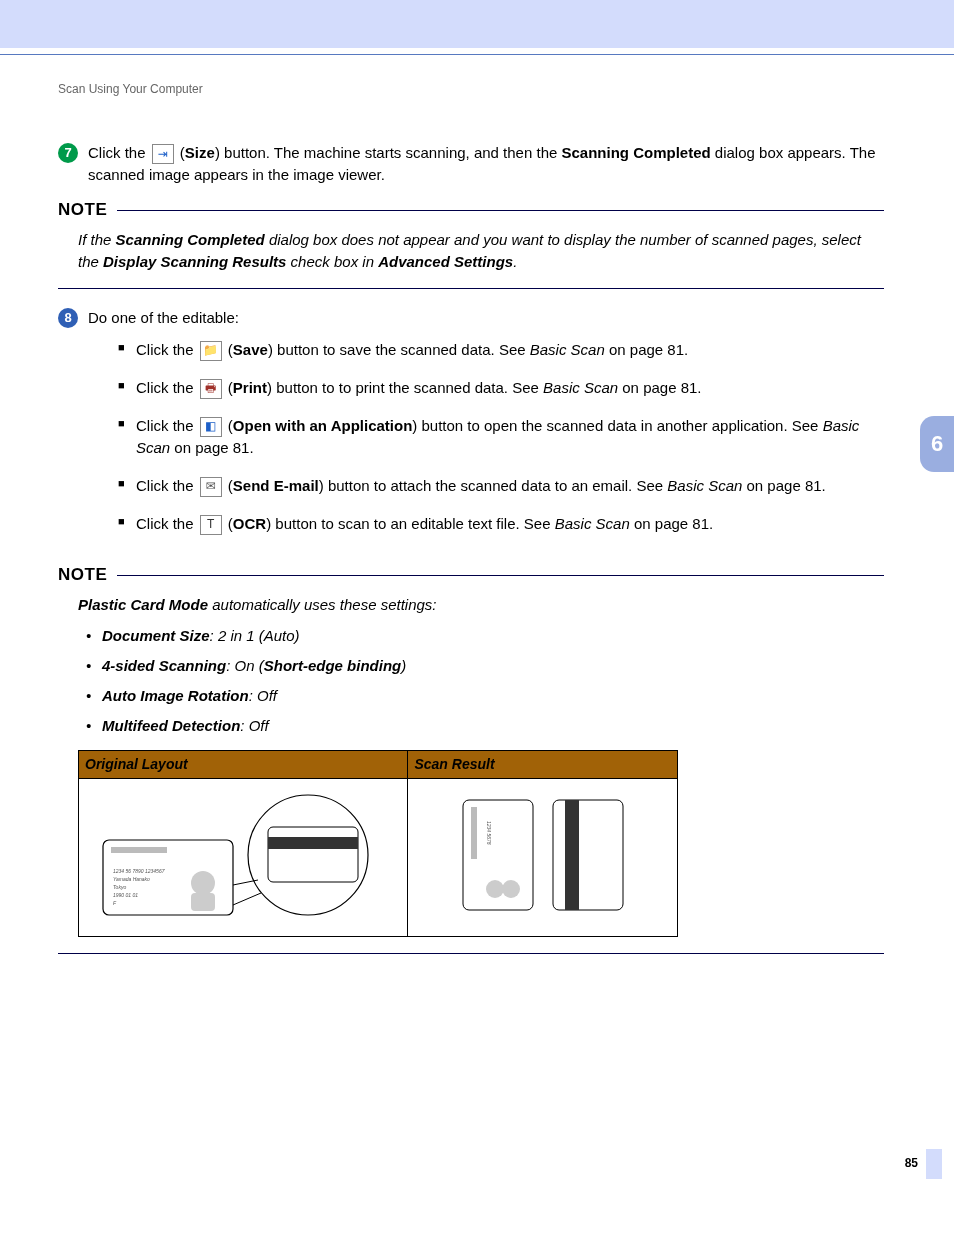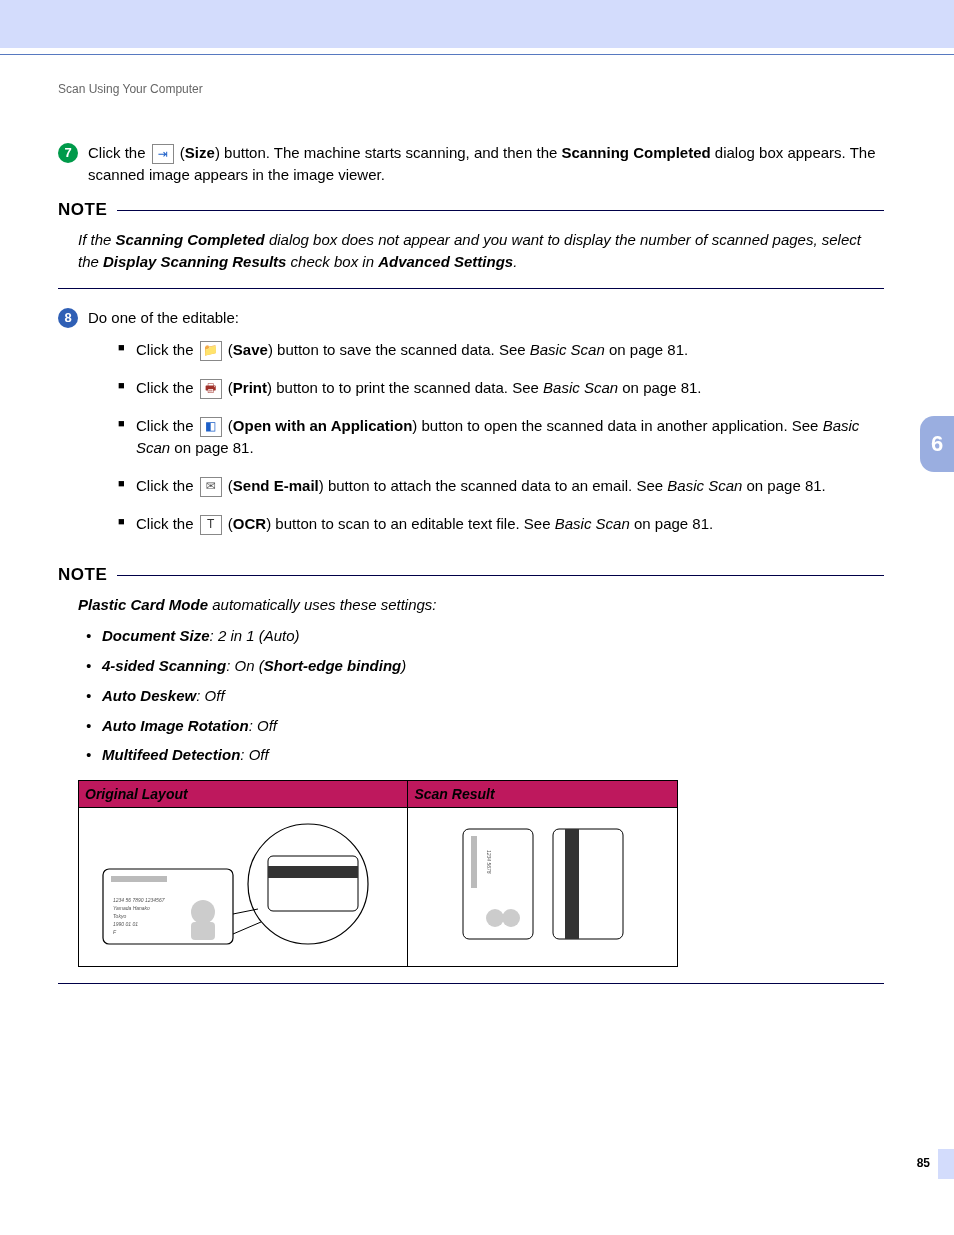--- a/index.html
+++ b/index.html
@@ -126,21 +126,21 @@
     top: 0;
   }
   .italic { font-style: italic; }
   
   .layout-table {
     border-collapse: collapse;
     width: 600px;
     margin-top: 14px;
   }
   .layout-table th {
-    background: #be185d;
+    background: #a16207;
     border: 1px solid #000;
     text-align: left;
     font-weight: bold;
     font-size: 14px;
     padding: 3px 6px;
   }
   .layout-table td {
     border: 1px solid #000;
     height: 150px;
     vertical-align: middle;
@@ -160,21 +160,21 @@
     display: flex;
     align-items: center;
     justify-content: center;
     font-size: 22px;
     font-weight: bold;
   }
   
   .page-number-wrap {
     position: absolute;
     bottom: 56px;
-    right: 0;
+    right: 12px;
     display: flex;
     align-items: center;
   }
   .page-number {
     font-size: 12px;
     font-weight: bold;
     margin-right: 8px;
   }
   .pn-bar {
     width: 16px;
@@ -241,21 +241,20 @@
 
   <div class="note-head">
     <span class="note-label">NOTE</span>
     <hr class="note-line">
   </div>
   <div class="note-body" style="padding-left:20px;">
     <b>Plastic Card Mode</b><span> automatically uses these settings:</span>
     <ul class="settings-list" id="settings-list">
         <li><b>Document Size</b><span>: </span><span>2 in 1 (Auto)</span></li>
         <li><b>4-sided Scanning</b><span>: On (</span><b>Short-edge binding</b><span>)</span></li>
-        <li><b>Auto Deskew</b><span>: </span><span>Off</span></li>
         <li><b>Auto Image Rotation</b><span>: </span><span>Off</span></li>
         <li><b>Multifeed Detection</b><span>: </span><span>Off</span></li>
       </ul>
 
     <table class="layout-table">
       <thead>
         <tr>
           <th style="width:55%">Original Layout</th>
           <th>Scan Result</th>
         </tr>

